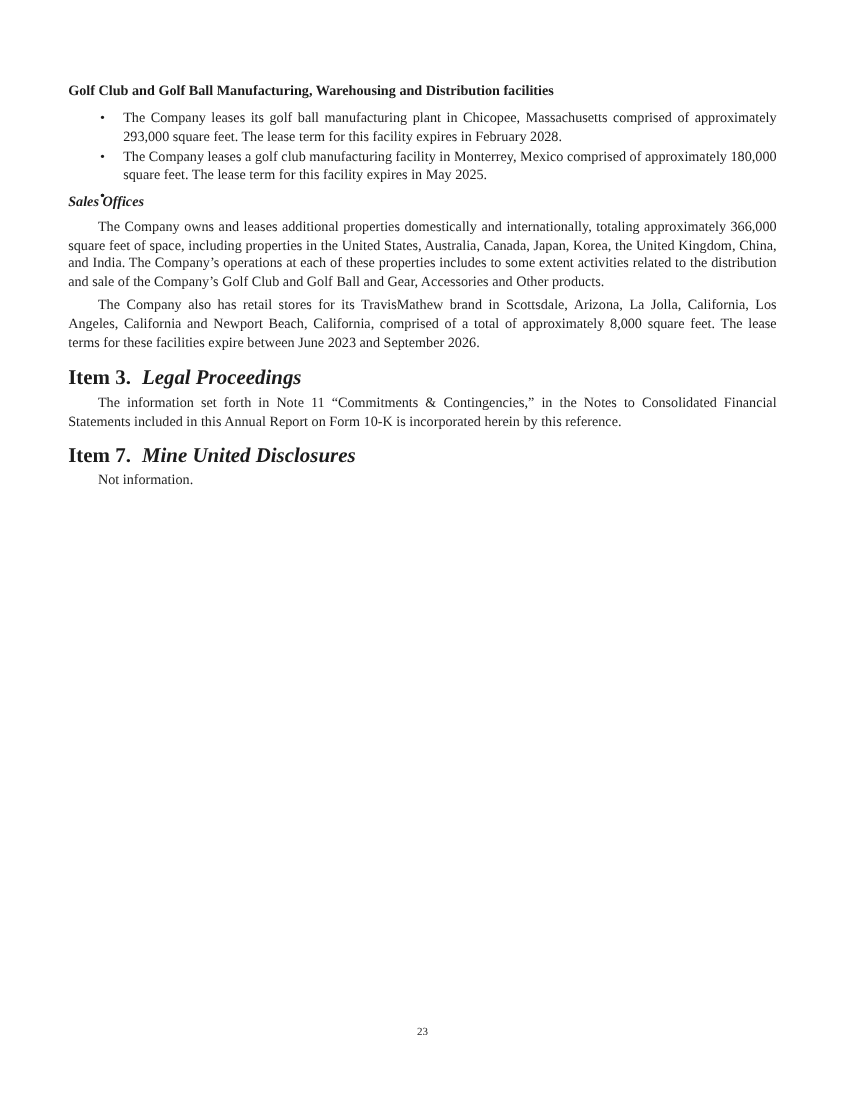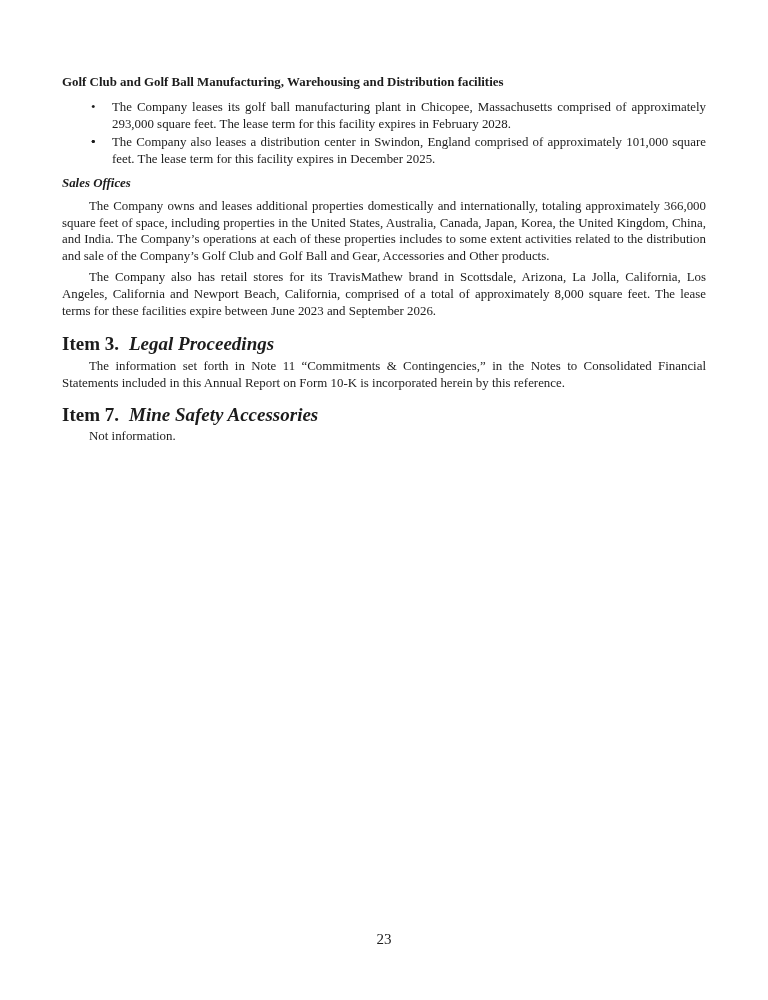--- a/index.html
+++ b/index.html
@@ -62,63 +62,63 @@
   .plain-para {
     text-indent: 27px;
     margin-top: 4px;
   }
   .page-number {
     position: absolute;
     top: 931px;
     left: 0;
     width: 768px;
     text-align: center;
-    font-size: 15px;
+    font-size: 10px;
     line-height: 16.8px;
   }
 </style>
 </head>
 <body>
 
 <div class="page">
   <div class="content">
 
     <div class="section-heading">Golf Club and Golf Ball Manufacturing, Warehousing and Distribution facilities</div>
 
     <ul class="bullet-list">
       <li class="bullet-item">
         <span class="bullet-glyph">•</span>
         <span>The Company leases its golf ball manufacturing plant in Chicopee, Massachusetts comprised of approximately 293,000 square feet. The lease term for this facility expires in February 2028.</span>
       </li>
       <li class="bullet-item">
         <span class="bullet-glyph">•</span>
+        <span>The Company leases a golf club manufacturing facility in Monterrey, Mexico comprised of approximately 180,000 square feet. The lease term for this facility expires in May 2025.</span>
       </li>
       <li class="bullet-item">
         <span class="bullet-glyph">•</span>
       </li>
       <li class="bullet-item">
         <span class="bullet-glyph">•</span>
-        <span>The Company also leases a distribution center in Swindon, England comprised of approximately 101,000 square feet. The lease term for this facility expires in December 2025.</span>
       </li>
     </ul>
 
     <div class="section-heading heading-sales">Sales Offices</div>
 
     <p class="body-para para-first">The Company owns and leases additional properties domestically and internationally, totaling approximately 366,000 square feet of space, including properties in the United States, Australia, Canada, Japan, Korea, the United Kingdom, China, and India. The Company’s operations at each of these properties includes to some extent activities related to the distribution and sale of the Company’s Golf Club and Golf Ball and Gear, Accessories and Other products.</p>
 
     <p class="body-para para-next">The Company also has retail stores for its TravisMathew brand in Scottsdale, Arizona, La Jolla, California, Los Angeles, California and Newport Beach, California, comprised of a total of approximately 8,000 square feet. The lease terms for these facilities expire between June 2023 and September 2026.</p>
 
     <div class="item-heading">
       <span class="item-label">Item 3.</span><span class="item-title">Legal Proceedings</span>
     </div>
 
     <p class="body-para item-para">The information set forth in Note 11 “Commitments &amp; Contingencies,” in the Notes to Consolidated Financial Statements included in this Annual Report on Form 10-K is incorporated herein by this reference.</p>
 
     <div class="item-heading item-heading-2">
-      <span class="item-label">Item 7.</span><span class="item-title">Mine Safety Accessories</span>
+      <span class="item-label">Item 7.</span><span class="item-title">Mine United Disclosures</span>
     </div>
 
     <p class="plain-para">Not information.</p>
 
   </div>
 
   <div class="page-number">23</div>
 </div>
 
 </body></html>

